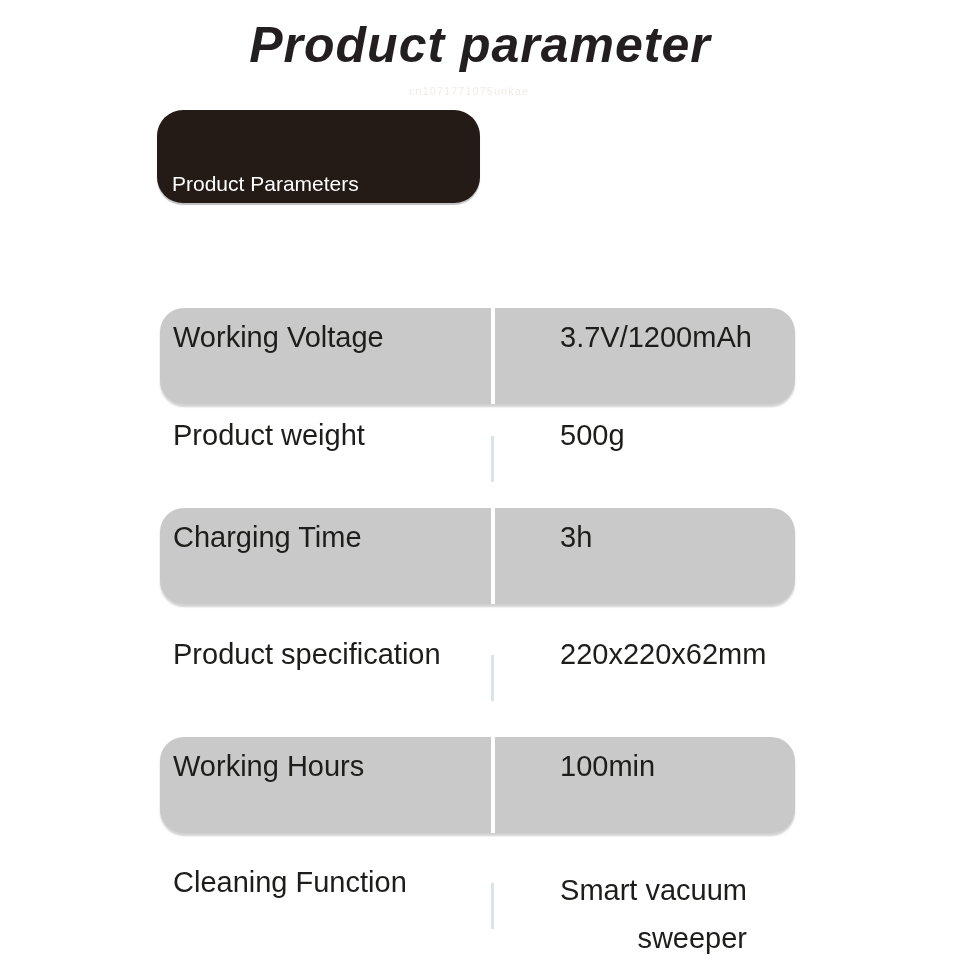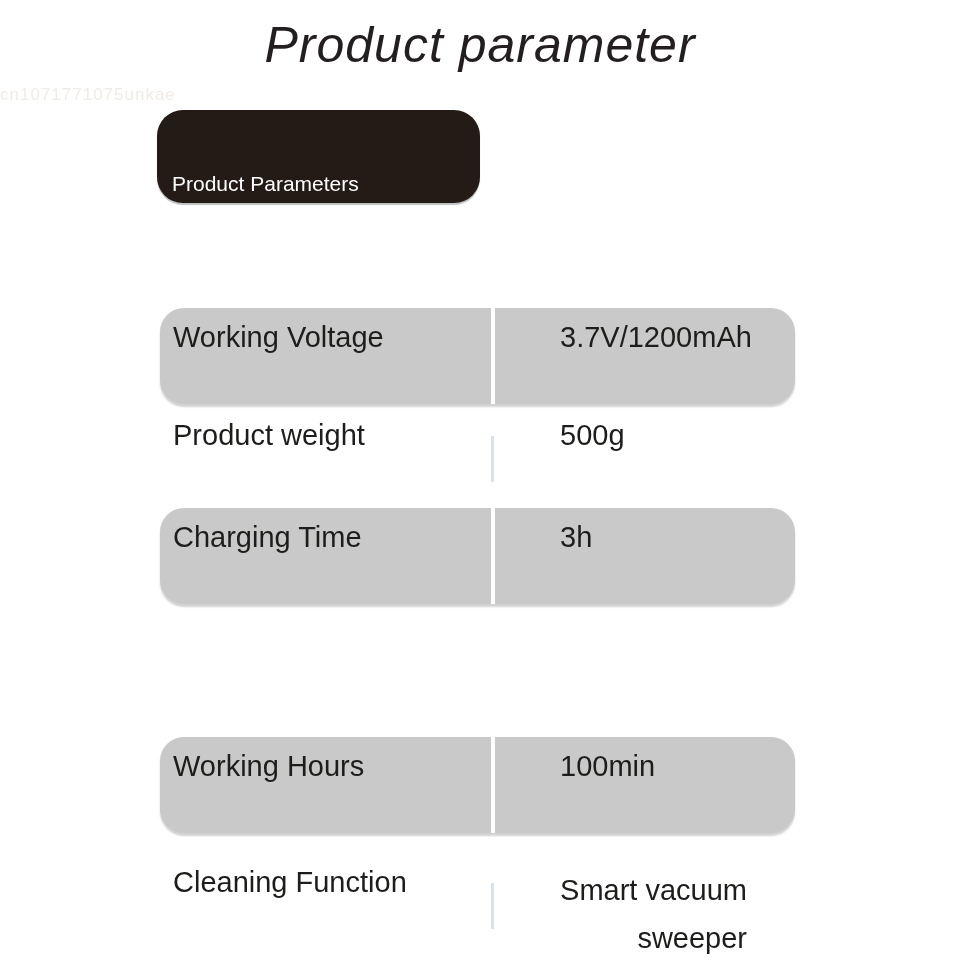--- a/index.html
+++ b/index.html
@@ -5,24 +5,24 @@
   :root{
     --background:#ffffff; --text:#1d1d1b; --badge-bg:#241a16; --badge-text:#ffffff;
     --row-gray:#c9c9c9; --divider-white:#ffffff; --divider-light:#d9e3ee; --watermark:#f0ece5;
   }
   *{margin:0;padding:0;box-sizing:border-box}
   html,body{width:960px;height:960px;overflow:hidden}
   body{background:var(--background);font-family:"Liberation Sans", sans-serif;color:var(--text);}
   .canvas{position:relative;width:960px;height:960px;background:var(--background);}
 
   .title{position:absolute;top:16px;left:0;right:0;text-align:center;
-    font-size:50px;font-weight:normal;font-style:italic;letter-spacing:1px;color:#231f20;}
+    font-size:50px;font-weight:bold;font-style:italic;letter-spacing:1px;color:#231f20;}
 
-  .watermark{position:absolute;top:85px;left:0;right:40px;text-align:left;
-    font-size:17px;color:var(--watermark);letter-spacing:1px;}
+  .watermark{position:absolute;top:85px;left:0;right:40px;text-align:center;
+    font-size:11px;color:var(--watermark);letter-spacing:1px;padding-left:18px;}
 
   .badge{position:absolute;left:157px;top:110px;width:323px;height:93px;
     background:var(--badge-bg);border-radius:26px;color:var(--badge-text);
     display:flex;align-items:flex-end;padding:0 0 7px 15px;font-size:21px;
     box-shadow:0 2px 1px rgba(0,0,0,0.25);}
 
   .table{position:absolute;left:0;top:0;width:960px;height:960px;}
   .row{position:absolute;left:160px;width:635px;}
   .r1{top:205px;height:100px}
   .r2{top:308px;height:96px}
@@ -69,20 +69,25 @@
       <div class="row row--white r3">
       <span class="row-label">Product weight</span>
       <span class="col-divider"></span>
       <span class="row-value">500g</span>
     </div>
       <div class="row row--gray r4">
       <span class="row-label">Charging Time</span>
       <span class="col-divider"></span>
       <span class="row-value">3h</span>
     </div>
+      <div class="row row--white r5">
+      <span class="row-label">Product specification</span>
+      <span class="col-divider"></span>
+      <span class="row-value">220x220x62mm</span>
+    </div>
       <div class="row row--gray r6">
       <span class="row-label">Working Hours</span>
       <span class="col-divider"></span>
       <span class="row-value">100min</span>
     </div>
       <div class="row row--white r7 row--multiline">
       <span class="row-label">Cleaning Function</span>
       <span class="col-divider"></span>
       <span class="row-value">Smart vacuum
 sweeper</span>

